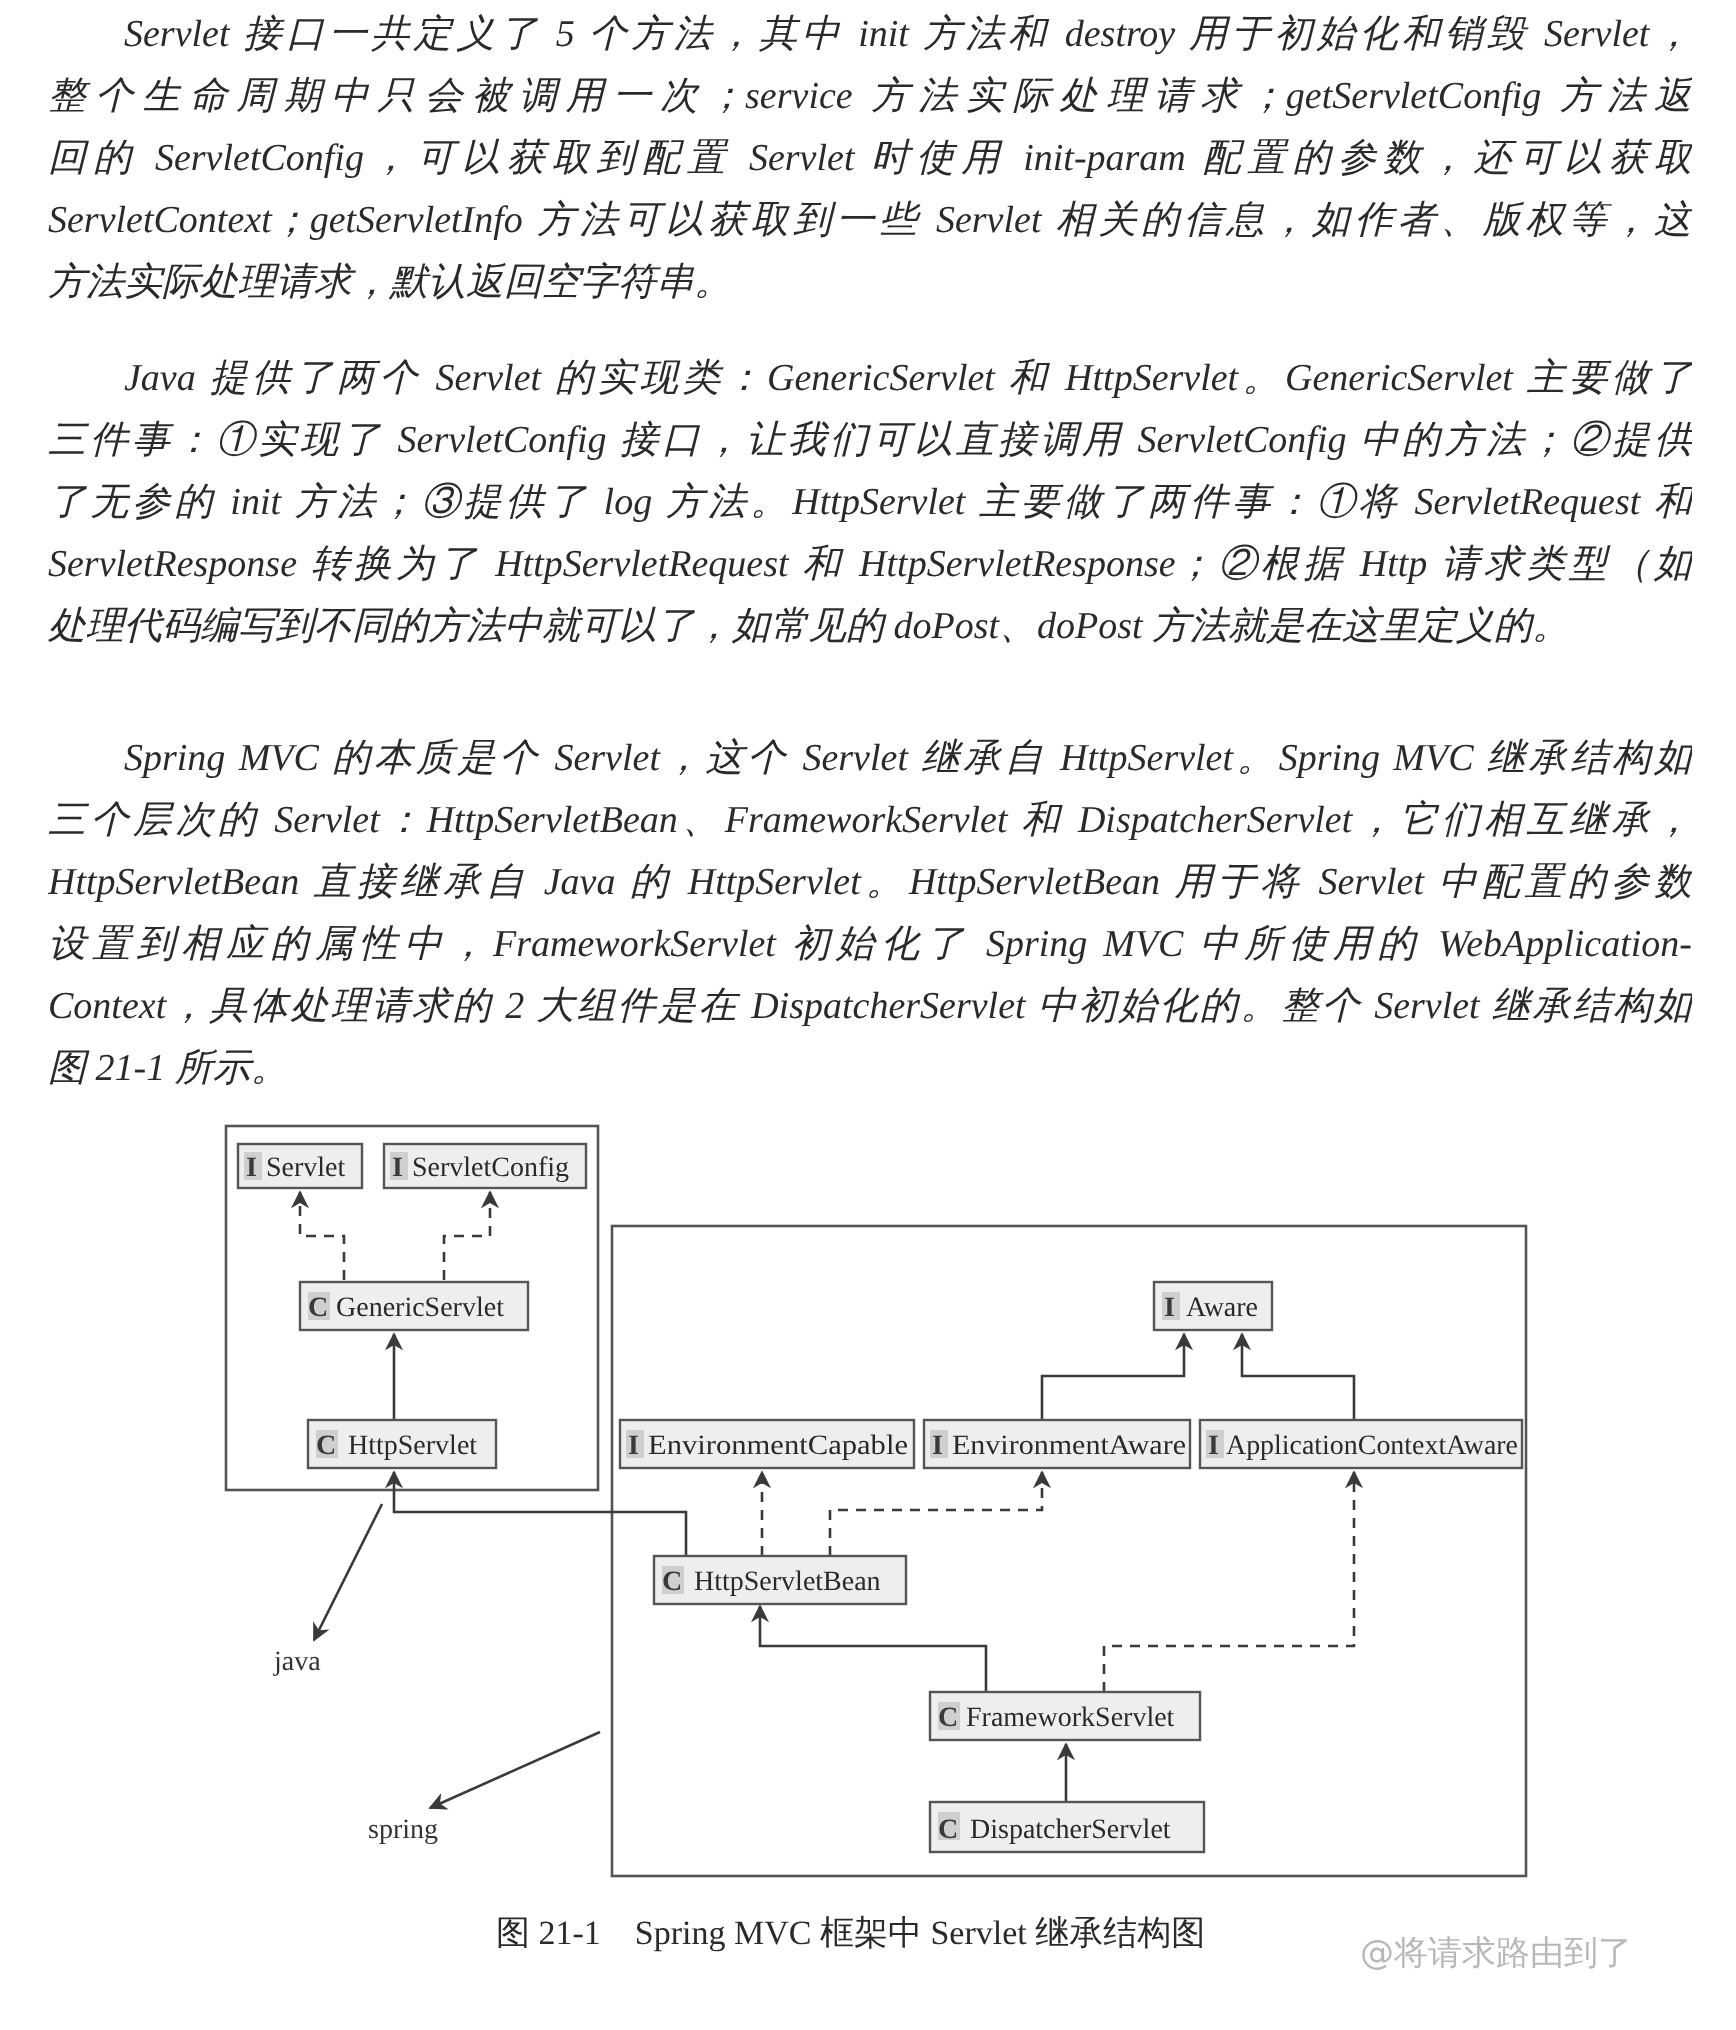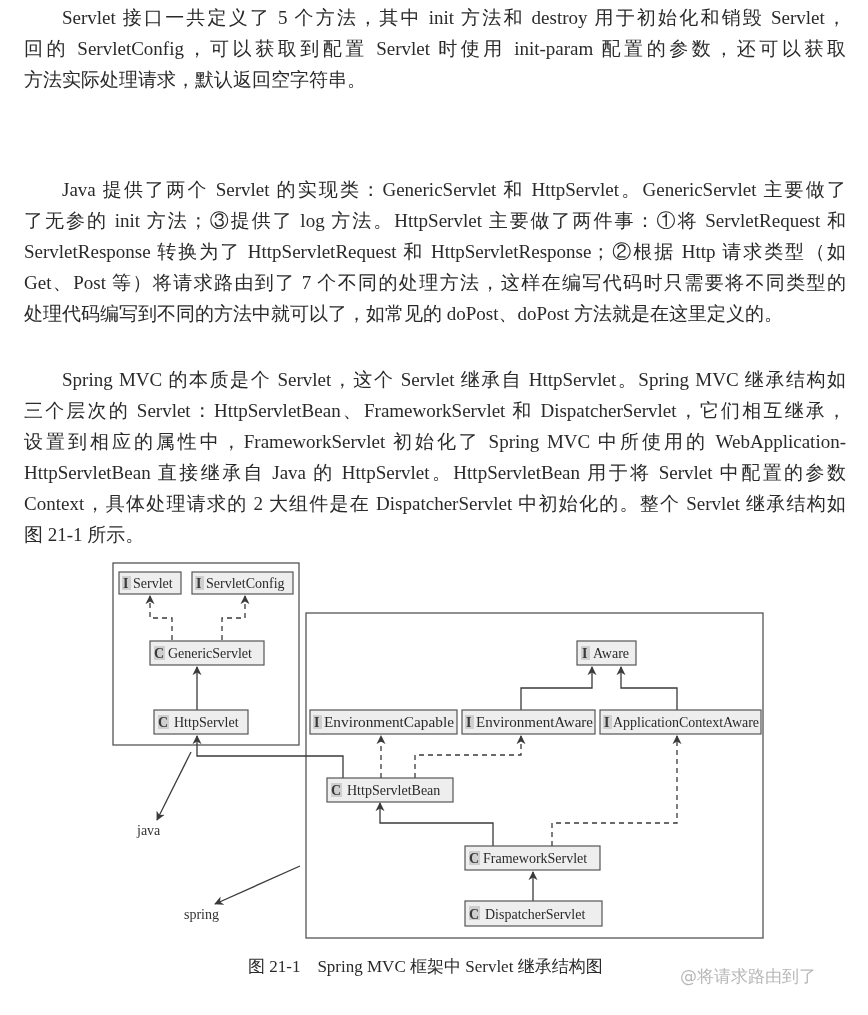--- a/index.html
+++ b/index.html
@@ -3,21 +3,21 @@
 <meta charset="utf-8">
 <style>
   html, body { margin: 0; padding: 0; }
   body {
     width: 868px; height: 1015px; background: #ffffff; position: relative; overflow: hidden;
     font-family: "Liberation Serif", "DejaVu Serif", serif; color: #2a2a2a;
   }
   .para { position: absolute; left: 24px; width: 822px; }
   .line {
     display: block; height: 31px; line-height: 31px; font-size: 19px;
-    text-align: justify; text-align-last: justify; white-space: nowrap; overflow: hidden;
+    text-align: justify; text-align-last: justify; white-space: nowrap; overflow: hidden; font-style: italic;
   }
   .line.first { padding-left: 38px; }
   .line.last { text-align-last: left; }
   #p1 { top: 2px; }
   #p2 { top: 174px; }
   #p3 { top: 364px; }
   svg#diagram { position: absolute; left: 0; top: 0; }
   .caption {
     position: absolute; left: 248px; top: 955px; font-size: 17px; color: #2a2a2a; white-space: pre;
   }
@@ -27,37 +27,39 @@
   }
   .node-label { font-family: "Liberation Serif", serif; font-size: 14px; fill: #2a2a2a; }
   .badge-text { font-family: "Liberation Serif", serif; font-size: 14px; fill: #3a3a3a; font-weight: bold; }
   .ann-label { font-family: "Liberation Serif", serif; font-size: 14px; fill: #333; }
 </style>
 </head>
 <body>
 
 <div class="para" id="p1">
   <span class="line first">Servlet 接口一共定义了 5 个方法，其中 init 方法和 destroy 用于初始化和销毁 Servlet，</span>
+  <span class="line">整个生命周期中只会被调用一次；service 方法实际处理请求；getServletConfig 方法返</span>
   <span class="line">回的 ServletConfig，可以获取到配置 Servlet 时使用 init-param 配置的参数，还可以获取</span>
+  <span class="line">ServletContext；getServletInfo 方法可以获取到一些 Servlet 相关的信息，如作者、版权等，这</span>
   <span class="line last">方法实际处理请求，默认返回空字符串。</span>
 </div>
 
 <div class="para" id="p2">
   <span class="line first">Java 提供了两个 Servlet 的实现类：GenericServlet 和 HttpServlet。GenericServlet 主要做了</span>
+  <span class="line">三件事：①实现了 ServletConfig 接口，让我们可以直接调用 ServletConfig 中的方法；②提供</span>
   <span class="line">了无参的 init 方法；③提供了 log 方法。HttpServlet 主要做了两件事：①将 ServletRequest 和</span>
   <span class="line">ServletResponse 转换为了 HttpServletRequest 和 HttpServletResponse；②根据 Http 请求类型（如</span>
-  <span class="line">Get、Post 等）将请求路由到了 7 个不同的处理方法，这样在编写代码时只需要将不同类型的</span>
   <span class="line last">处理代码编写到不同的方法中就可以了，如常见的 doPost、doPost 方法就是在这里定义的。</span>
 </div>
 
 <div class="para" id="p3">
   <span class="line first">Spring MVC 的本质是个 Servlet，这个 Servlet 继承自 HttpServlet。Spring MVC 继承结构如</span>
   <span class="line">三个层次的 Servlet：HttpServletBean、FrameworkServlet 和 DispatcherServlet，它们相互继承，</span>
+  <span class="line">HttpServletBean 直接继承自 Java 的 HttpServlet。HttpServletBean 用于将 Servlet 中配置的参数</span>
   <span class="line">设置到相应的属性中，FrameworkServlet 初始化了 Spring MVC 中所使用的 WebApplication-</span>
-  <span class="line">HttpServletBean 直接继承自 Java 的 HttpServlet。HttpServletBean 用于将 Servlet 中配置的参数</span>
   <span class="line">Context，具体处理请求的 2 大组件是在 DispatcherServlet 中初始化的。整个 Servlet 继承结构如</span>
   <span class="line last">图 21-1 所示。</span>
 </div>
 
 <svg id="diagram" width="868" height="1015">
   <defs>
     <marker id="arrow" viewBox="0 0 10 10" refX="9" refY="5" markerWidth="7" markerHeight="8" orient="auto">
       <path d="M0,0 L10,5 L0,10 L3,5 z" fill="#3a3a3a"></path>
     </marker>
   </defs>

